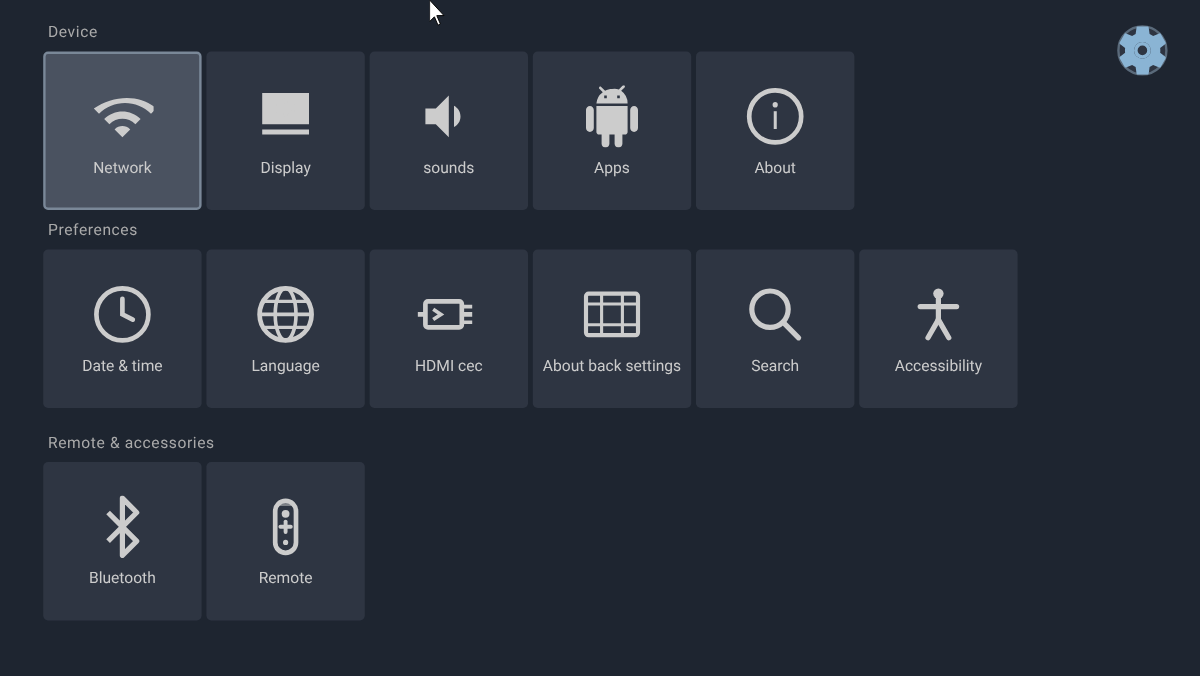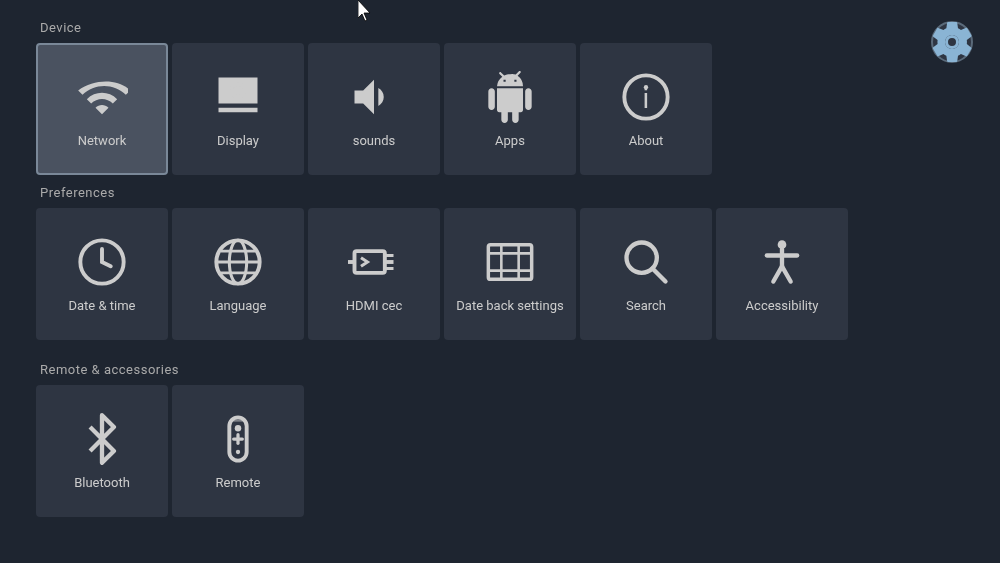--- a/index.html
+++ b/index.html
@@ -184,21 +184,21 @@
     </div>
 
     <div class="tile">
       <svg viewBox="0 0 24 24" xmlns="http://www.w3.org/2000/svg">
         <rect x="2" y="4" width="20" height="16" rx="1" fill="none" stroke="#ccc" stroke-width="1.6"></rect>
         <line x1="2" y1="8" x2="22" y2="8" stroke="#ccc" stroke-width="1.2"></line>
         <line x1="2" y1="16" x2="22" y2="16" stroke="#ccc" stroke-width="1.2"></line>
         <line x1="8" y1="4" x2="8" y2="20" stroke="#ccc" stroke-width="1.2"></line>
         <line x1="16" y1="4" x2="16" y2="20" stroke="#ccc" stroke-width="1.2"></line>
       </svg>
-      <span class="tile-label">Date back settings</span>
+      <span class="tile-label">About back settings</span>
     </div>
 
     <div class="tile">
       <svg viewBox="0 0 24 24" xmlns="http://www.w3.org/2000/svg">
         <circle cx="10" cy="10" r="7" fill="none" stroke="#ccc" stroke-width="2"></circle>
         <line x1="15" y1="15" x2="21" y2="21" stroke="#ccc" stroke-width="2" stroke-linecap="round"></line>
       </svg>
       <span class="tile-label">Search</span>
     </div>
 

